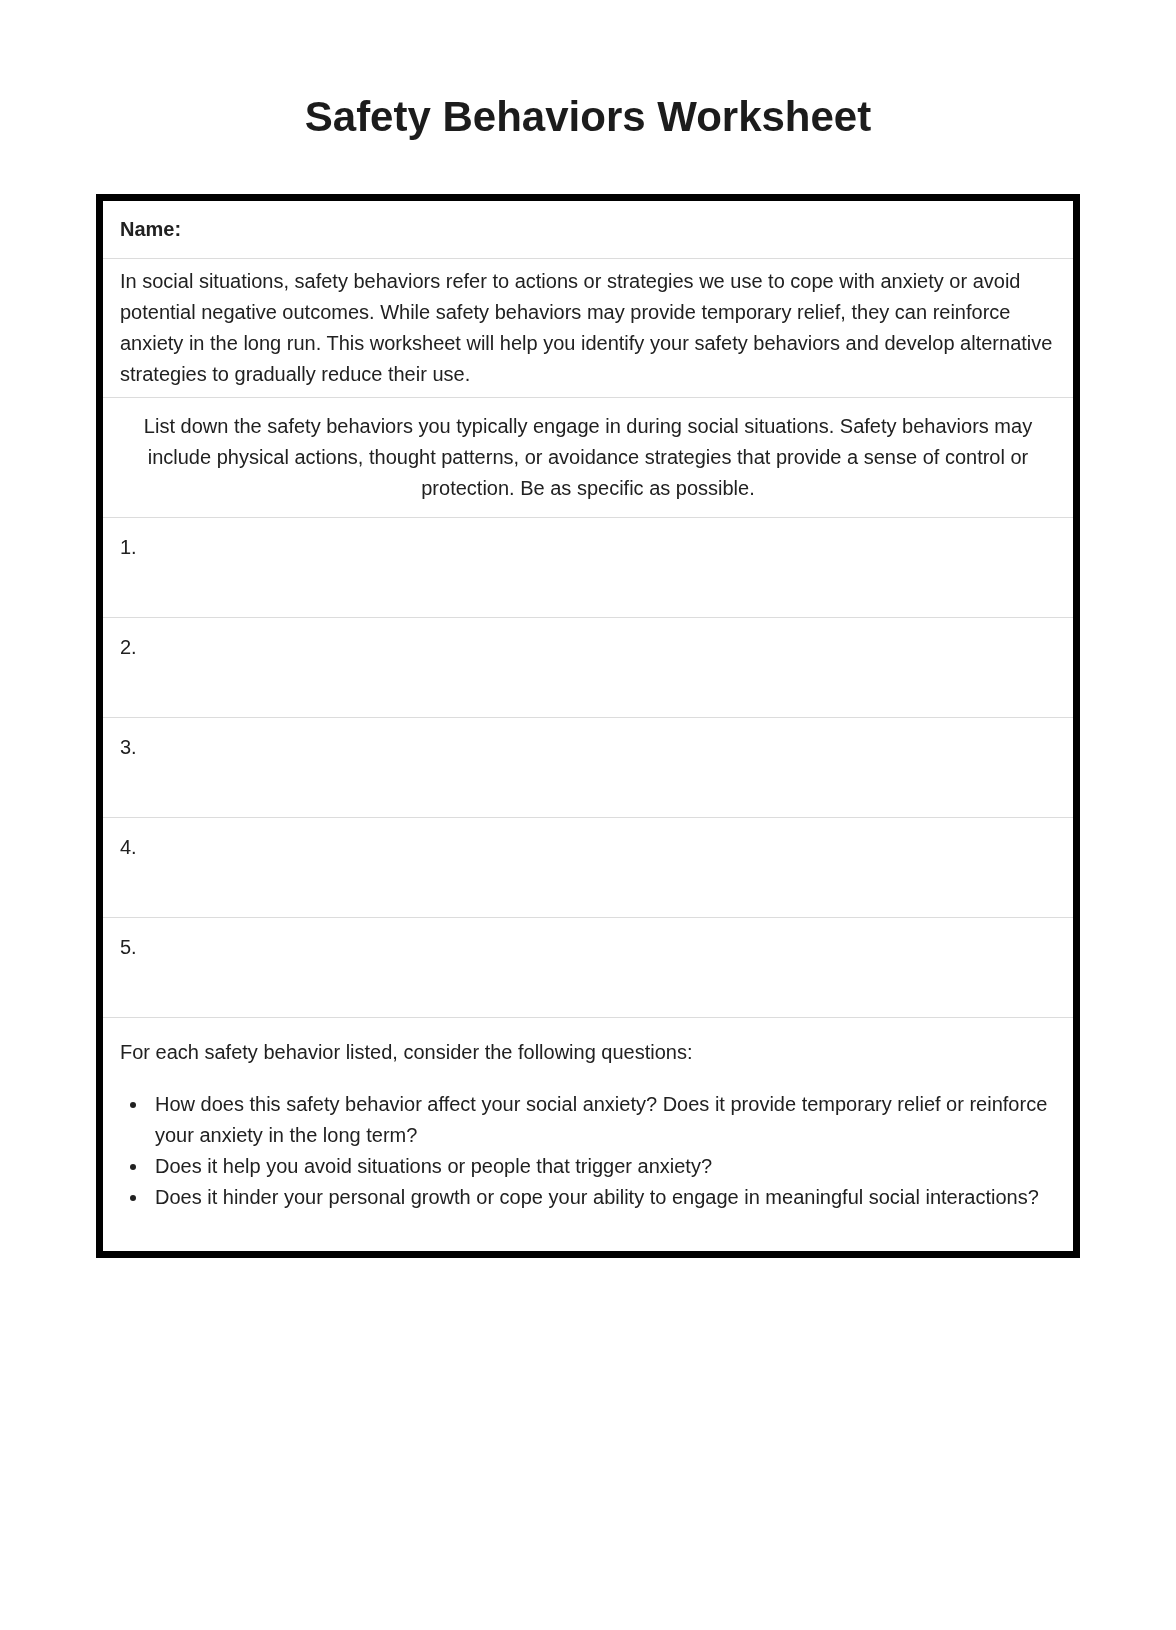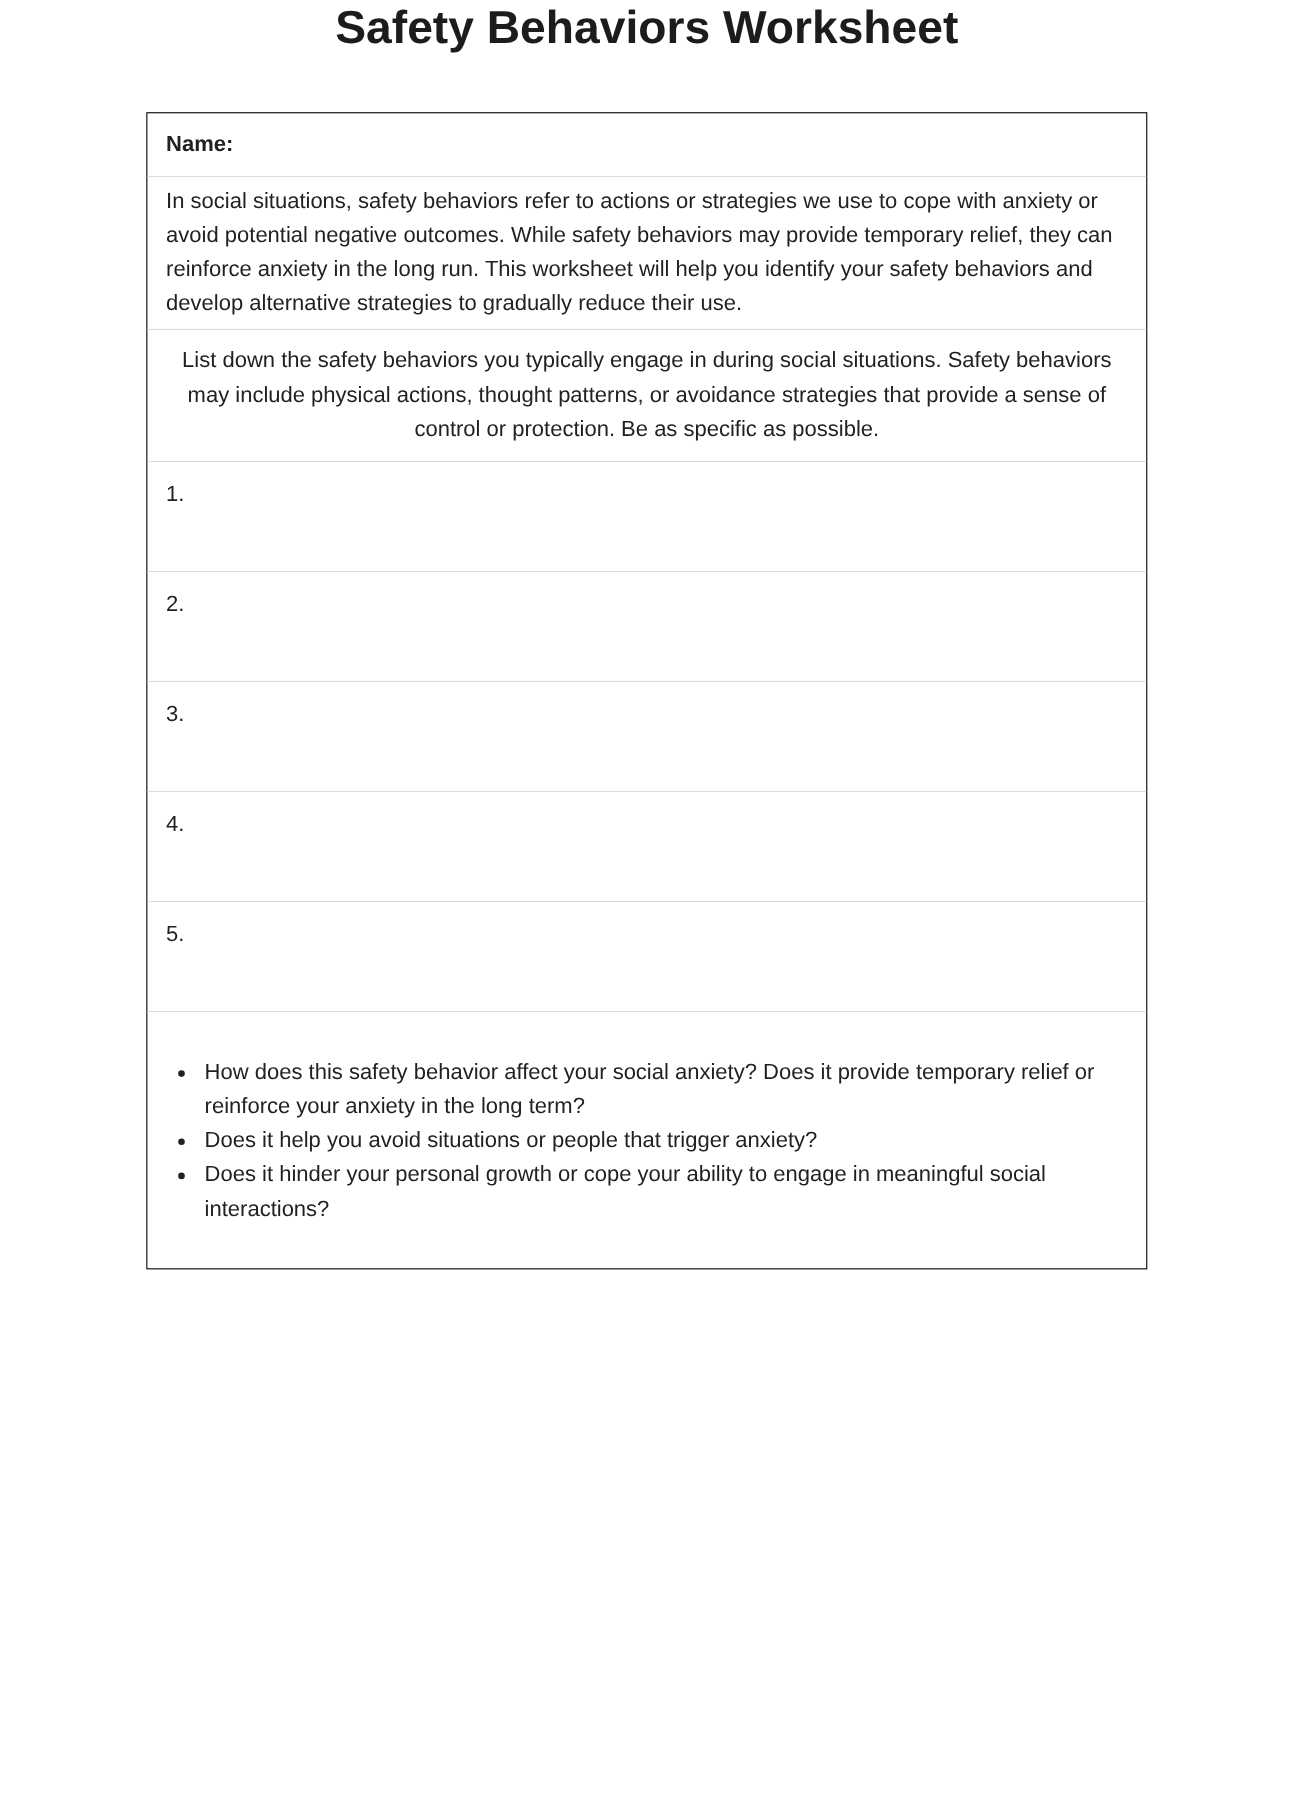--- a/index.html
+++ b/index.html
@@ -10,31 +10,32 @@
   }
   body {
     width: 1176px;
     height: 1630px;
     font-family: "Liberation Sans", sans-serif;
     color: #212121;
     overflow: hidden;
   }
   .page-title {
     margin: 0;
+    padding-top: 92px;
     text-align: center;
     font-size: 42px;
     line-height: 50px;
     font-weight: 700;
     color: #1c1c1c;
     letter-spacing: 0;
   }
   .sheet {
-    width: 910px;
+    width: 984px;
     margin: 52px auto 0;
-    border: 1px solid #000000;
+    border: 7px solid #000000;
     background: #ffffff;
   }
   .cell {
     border-top: 1px solid #dcdcdc;
     padding: 13px 17px;
     font-size: 20px;
     line-height: 31px;
   }
   .cell:first-child { border-top: none; }
   .cell--name {
@@ -97,20 +98,21 @@
   <div class="cell cell--entry">
     <span class="entry-number">4.</span>
   </div>
 
   <div class="cell cell--entry">
     <span class="entry-number">5.</span>
   </div>
 
 
   <div class="cell cell--questions">
+    <p>For each safety behavior listed, consider the following questions:</p>
     <ul class="questions-list">
       <li>How does this safety behavior affect your social anxiety? Does it provide temporary relief or reinforce your anxiety in the long term?</li>
       <li>Does it help you avoid situations or people that trigger anxiety?</li>
       <li>Does it hinder your personal growth or cope your ability to engage in meaningful social interactions?</li>
     </ul>
   </div>
 
 </div>
 
 </body></html>

